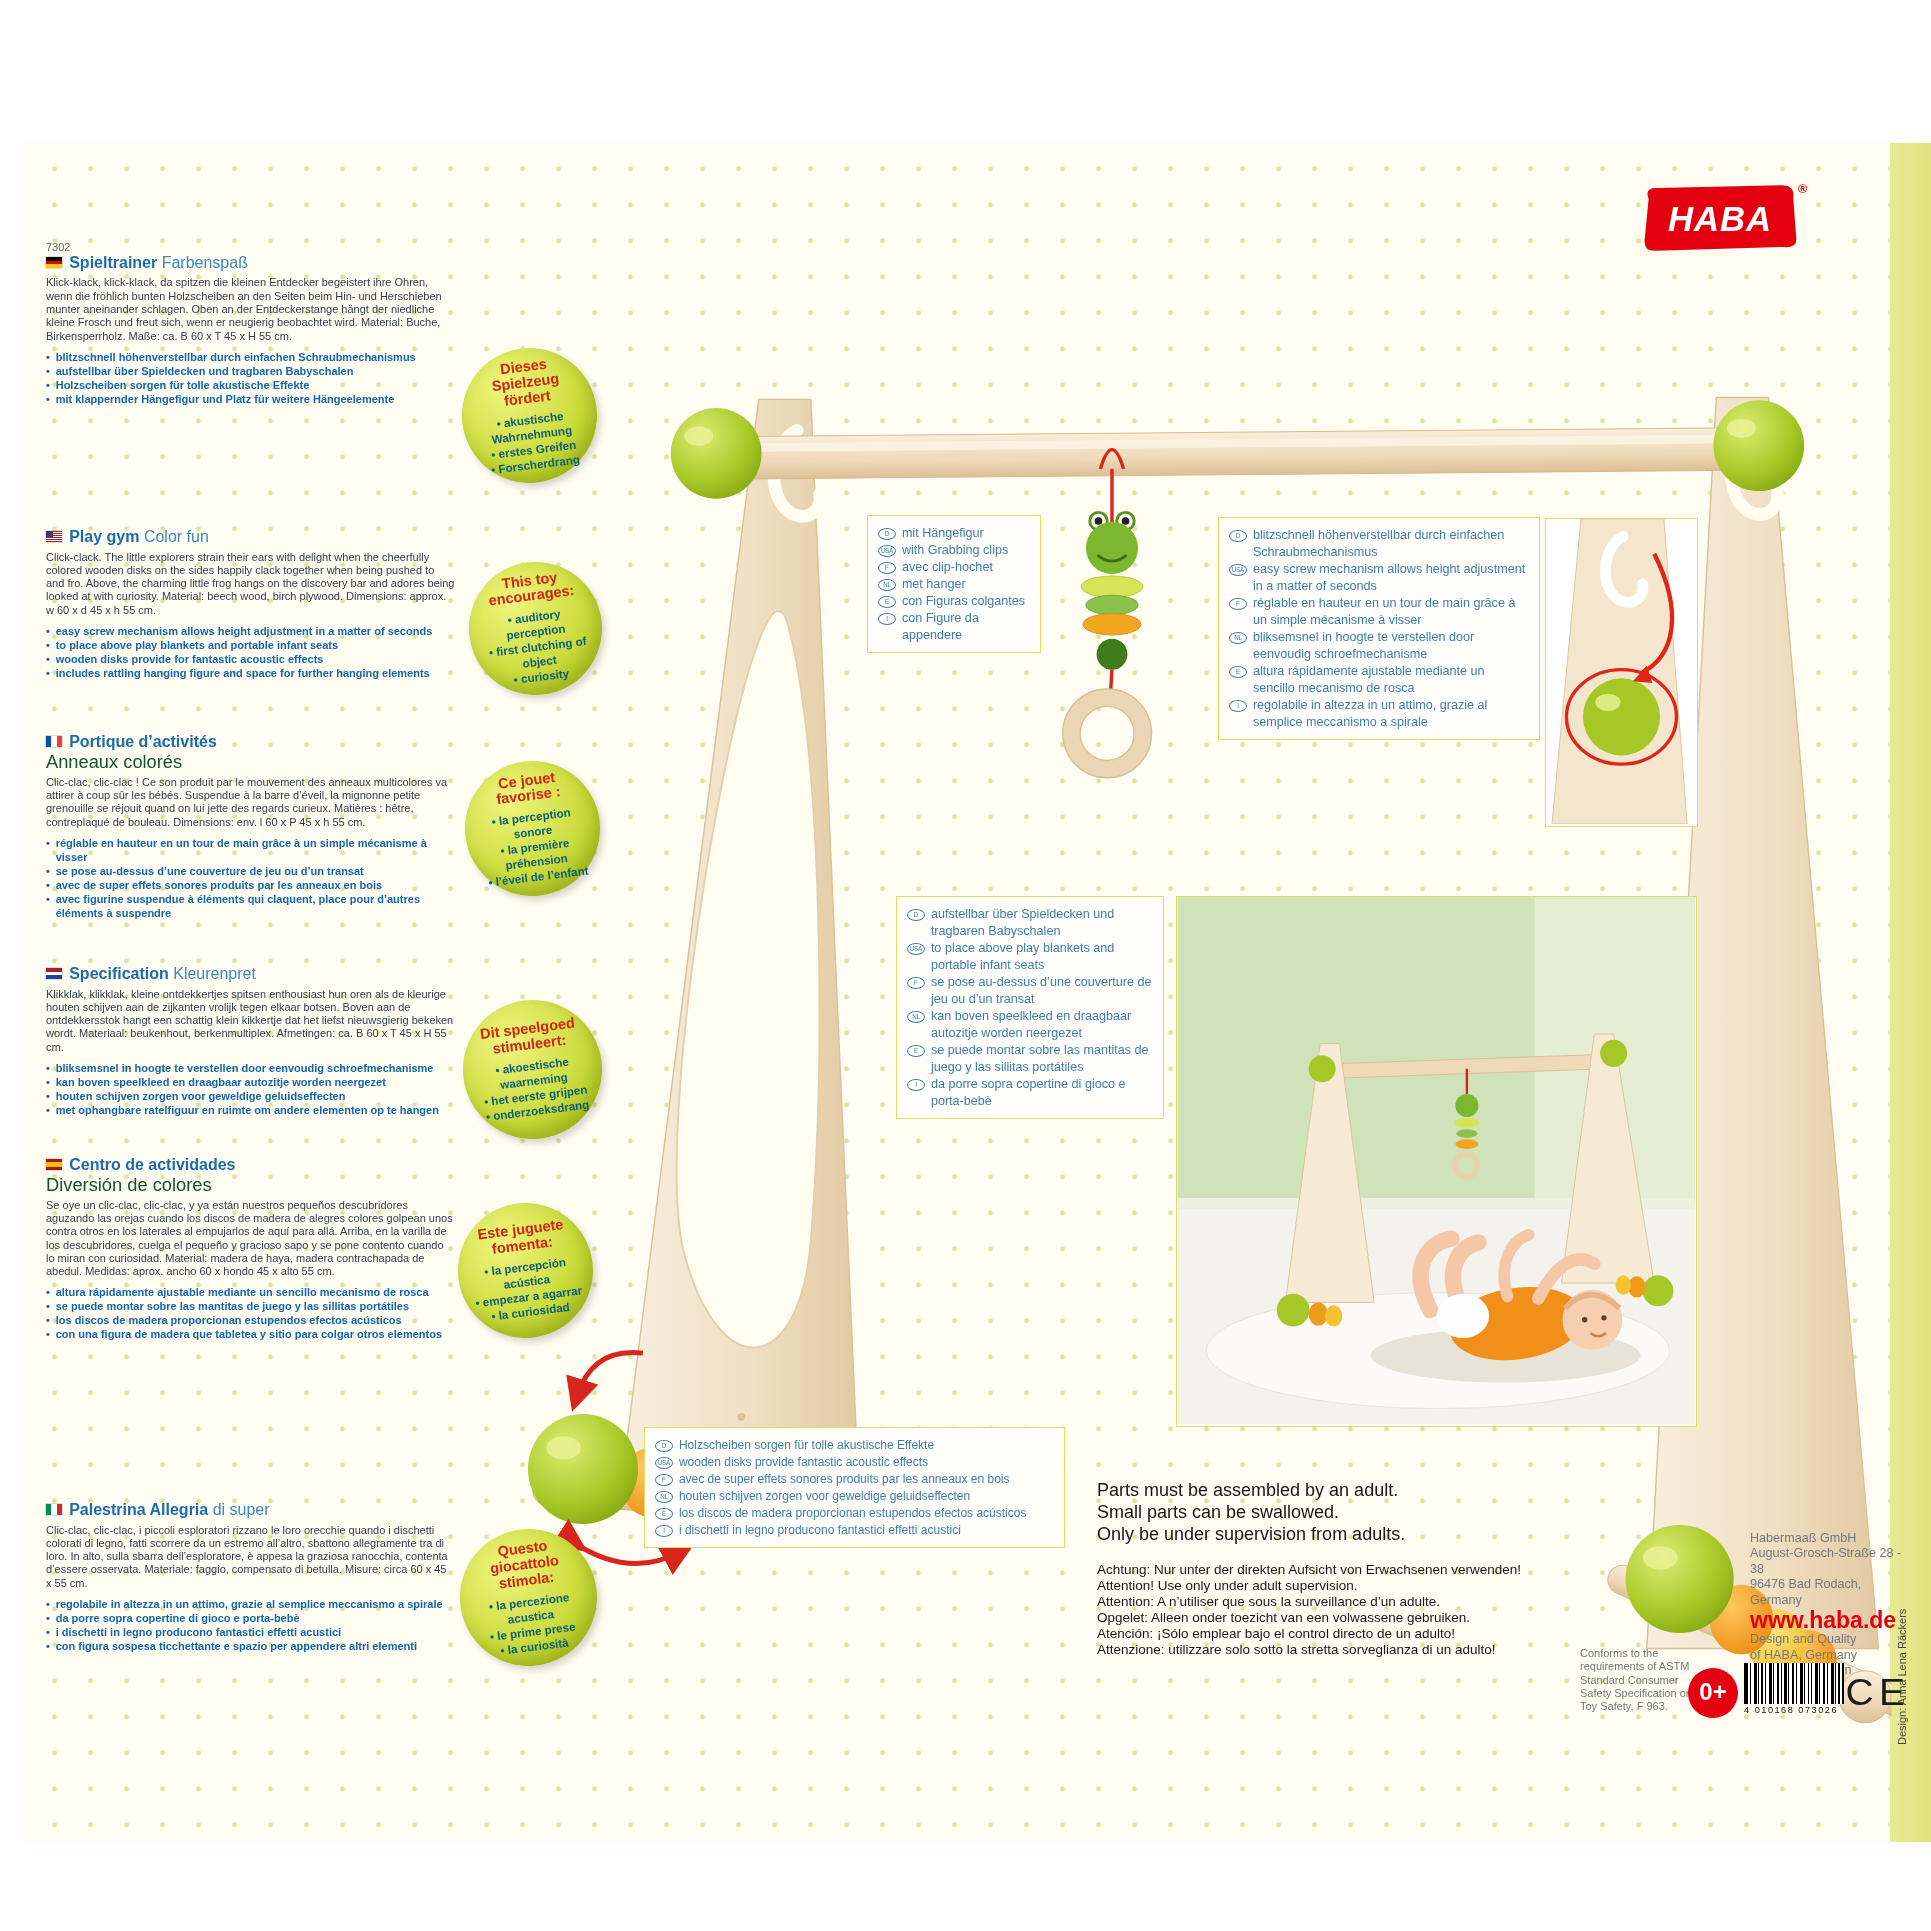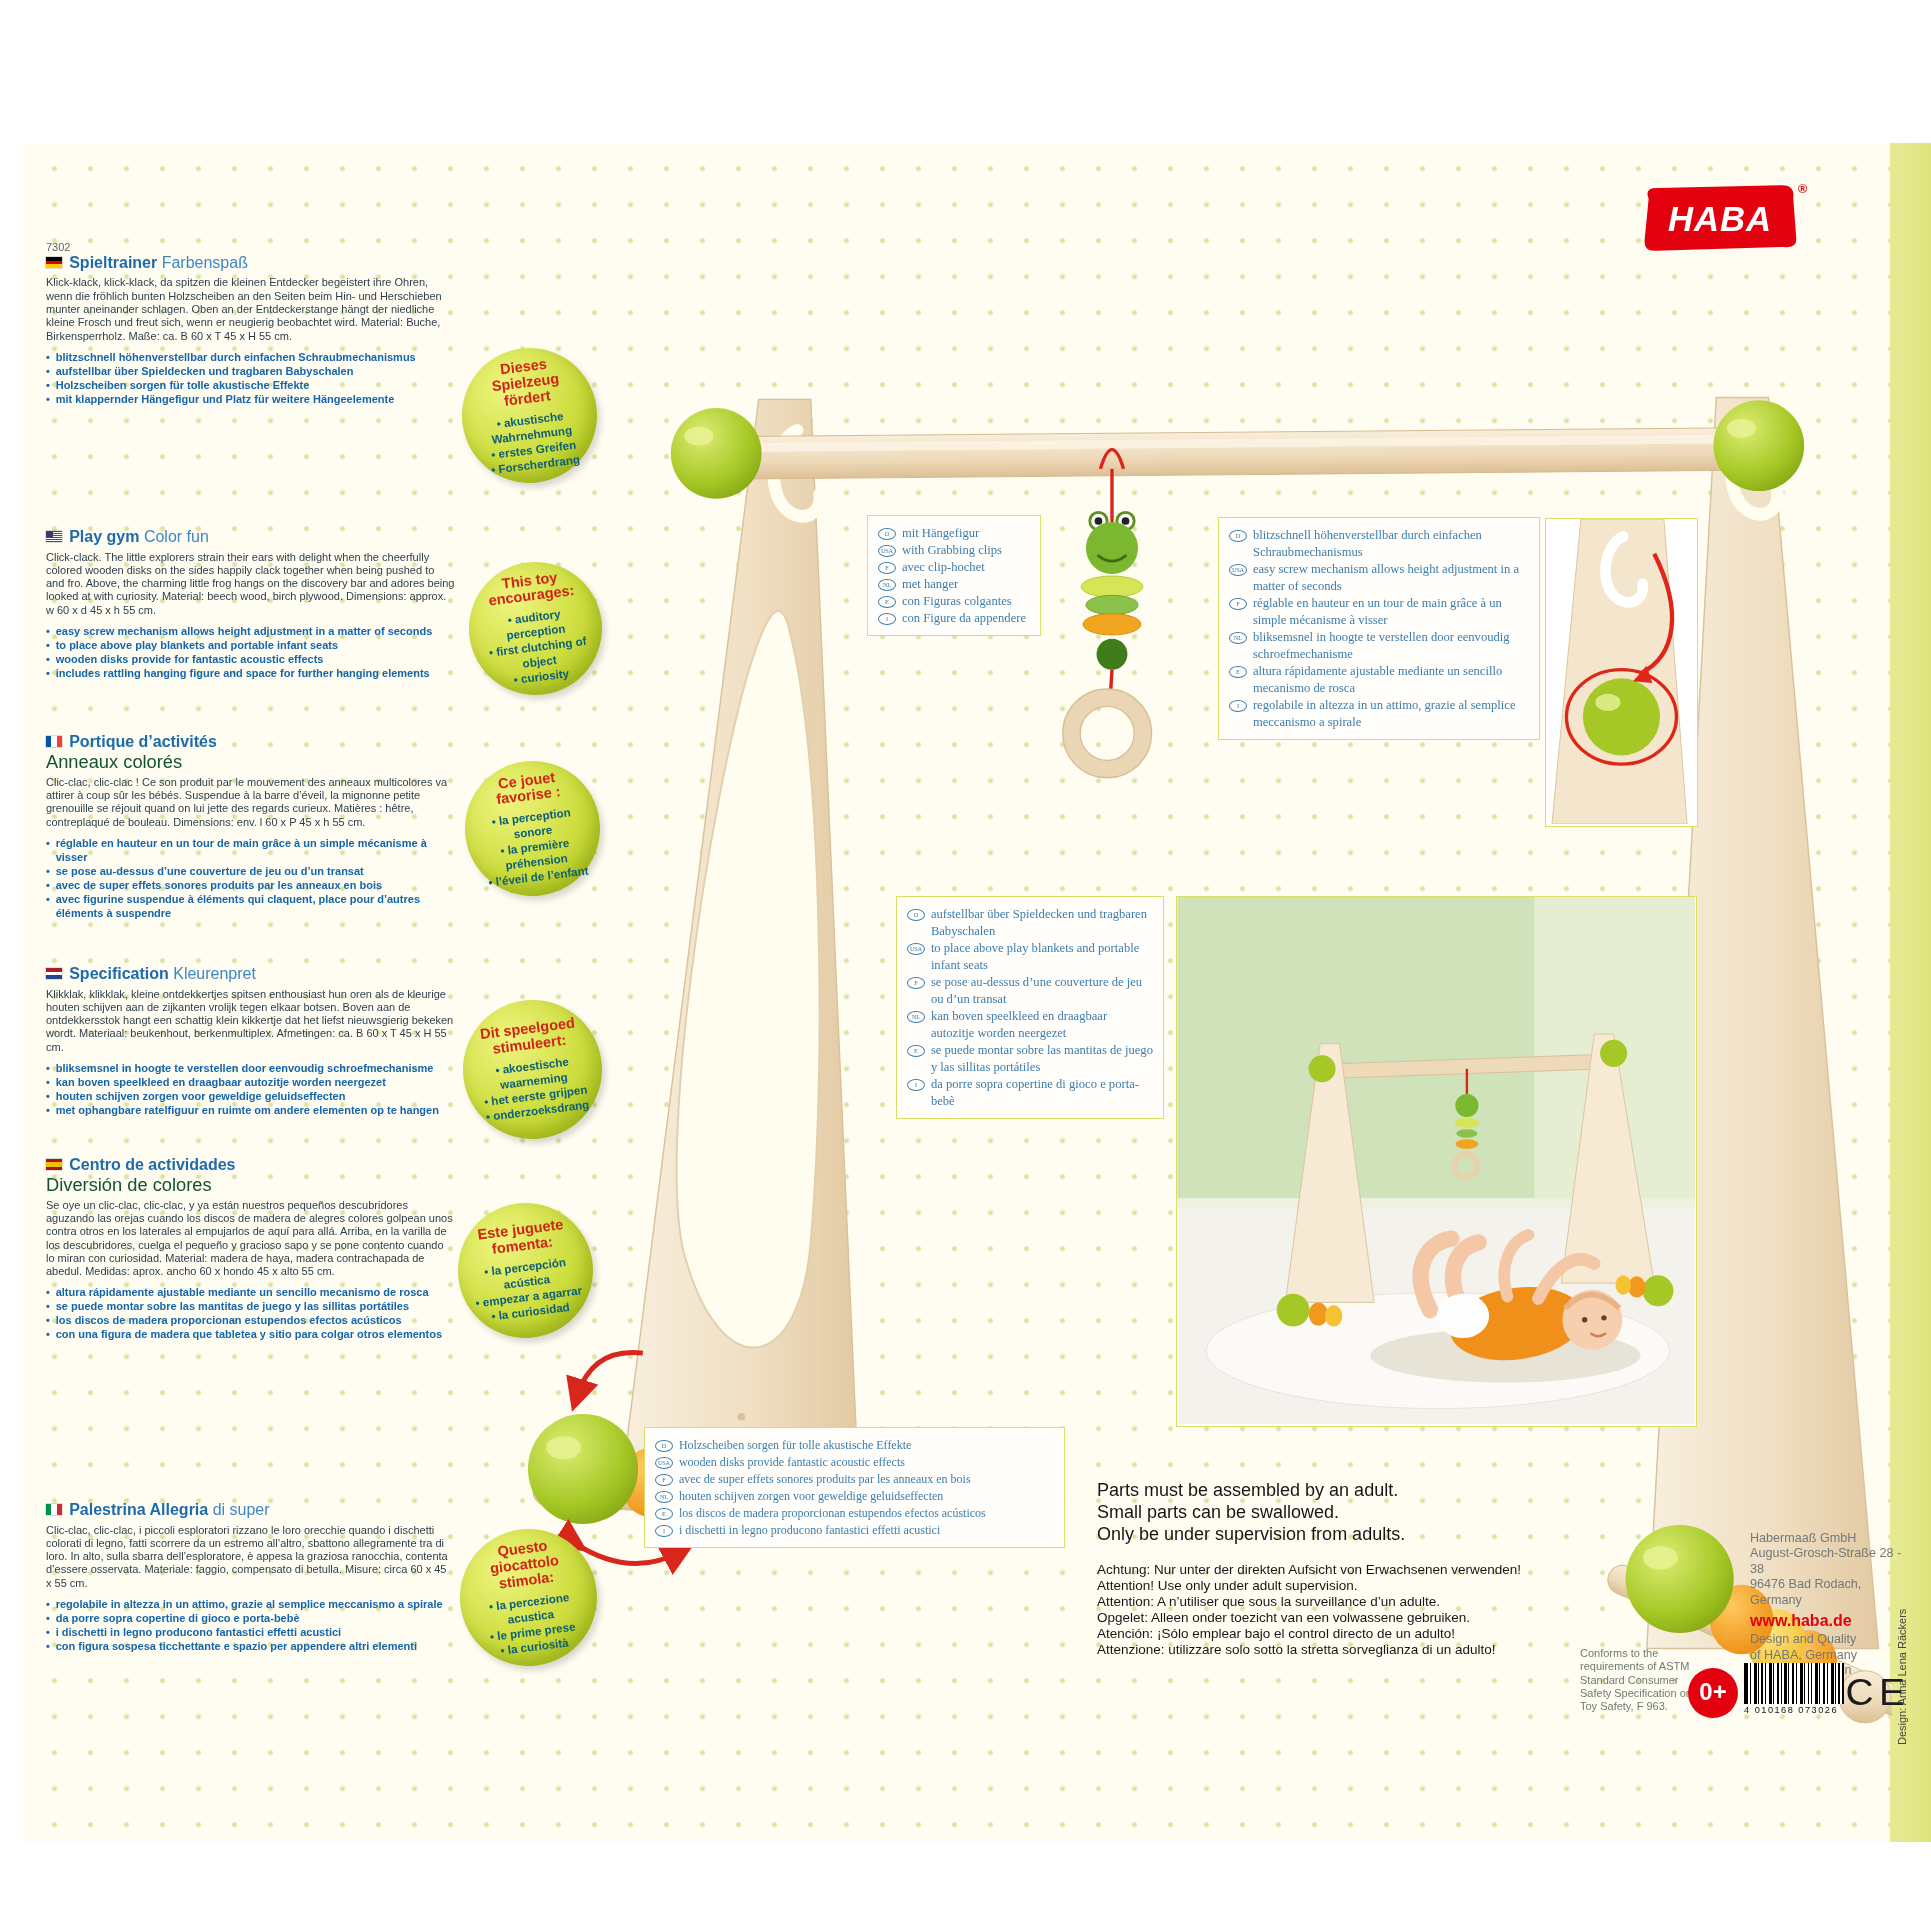--- a/index.html
+++ b/index.html
@@ -38,41 +38,41 @@
     justify-content:center;text-align:center;padding:11.6px 9.7px;box-sizing:border-box;
     background:radial-gradient(circle at 35% 28%,#eff47f,#cddd3e 55%,#a6c117);
     box-shadow:inset -4.8px -8.7px 15.4px rgba(110,130,0,.35),2.9px 4.8px 6.8px rgba(0,0,0,.15);
     transform:rotate(-7deg);}
   .circ .ct{color:#cf2517;font-weight:bold;font-size:14.5px;line-height:1.1;}
   .circ .cb{margin-top:4.8px;font-weight:bold;font-size:11.6px;line-height:1.3;color:#0d5f76;}
   .circ .cb div::before{content:"• ";}
   
   .co{position:absolute;z-index:5;background:#fffefb;border:1.9px solid #d9e063;
     padding:8.7px 9.7px;box-sizing:border-box;font-size:12.6px;line-height:17px;color:#3d7dad;}
-  .co .row{display:flex;gap:5.8px;font-family:Liberation Serif, serif;}
+  .co .row{display:flex;gap:5.8px;}
   .bdg{flex:0 0 auto;width:16.4px;height:10.6px;border:1px solid #3d7dad;border-radius:50%;
     font-size:6.3px;line-height:10.6px;text-align:center;color:#3d7dad;margin-top:2.9px;
     letter-spacing:-0.3px;}
   
   .inset{position:absolute;z-index:5;background:#fff;border:1.9px solid #d9e063;box-sizing:border-box;}
   
   #warn{position:absolute;left:1097px;top:1471px;width:589px;z-index:4;color:#161616;}
   #warn .hd{display:flex;align-items:center;gap:13.5px;}
   #warn .wt{font-size:45px;font-weight:bold;letter-spacing:1px;}
   #warn .main{margin-top:7.7px;font-size:18px;line-height:22px;}
   #warn .notes{margin-top:17px;font-size:13.5px;line-height:16px;}
   
   #astm{position:absolute;left:1580px;top:1647px;width:118px;font-size:11px;
     line-height:13.3px;color:#6e7b72;z-index:4;}
   #age{position:absolute;left:1688px;top:1668px;width:50px;height:50px;border-radius:50%;
     background:#e3000f;color:#fff;font-weight:bold;font-size:24px;text-align:center;
     line-height:48px;z-index:4;}
   #addr{position:absolute;left:1750px;top:1531px;width:156px;font-size:12.6px;line-height:15.4px;
     color:#73787b;z-index:4;}
-  #addr .site{color:#e3000f;font-weight:bold;font-size:16px;margin:4.8px 0 3.9px 0;}
+  #addr .site{color:#e3000f;font-weight:bold;font-size:23px;margin:4.8px 0 3.9px 0;}
   #barcode{position:absolute;left:1744px;top:1663px;width:100px;z-index:4;}
   #barcode .bars{height:41px;background:repeating-linear-gradient(90deg,#000 0 1.9px,#fff 1.9px 3.9px,
     #000 3.9px 4.8px,#fff 4.8px 7.7px,#000 7.7px 10.6px,#fff 10.6px 11.6px,#000 11.6px 12.6px,#fff 12.6px 15.4px);
     border-left:2.9px solid #000;border-right:2.9px solid #000;}
   #barcode .digits{font-size:9.2px;letter-spacing:1.5px;color:#111;margin-top:1px;}
   #ce{position:absolute;left:1848px;top:1672px;font-size:36px;color:#1a1a1a;letter-spacing:4.8px;
     transform:scaleX(1.08);z-index:4;}
   #credit{position:absolute;left:1896px;top:1537px;height:208px;writing-mode:vertical-rl;
     transform:rotate(180deg);font-size:11px;color:#454545;z-index:4;}
   svg{display:block;}

